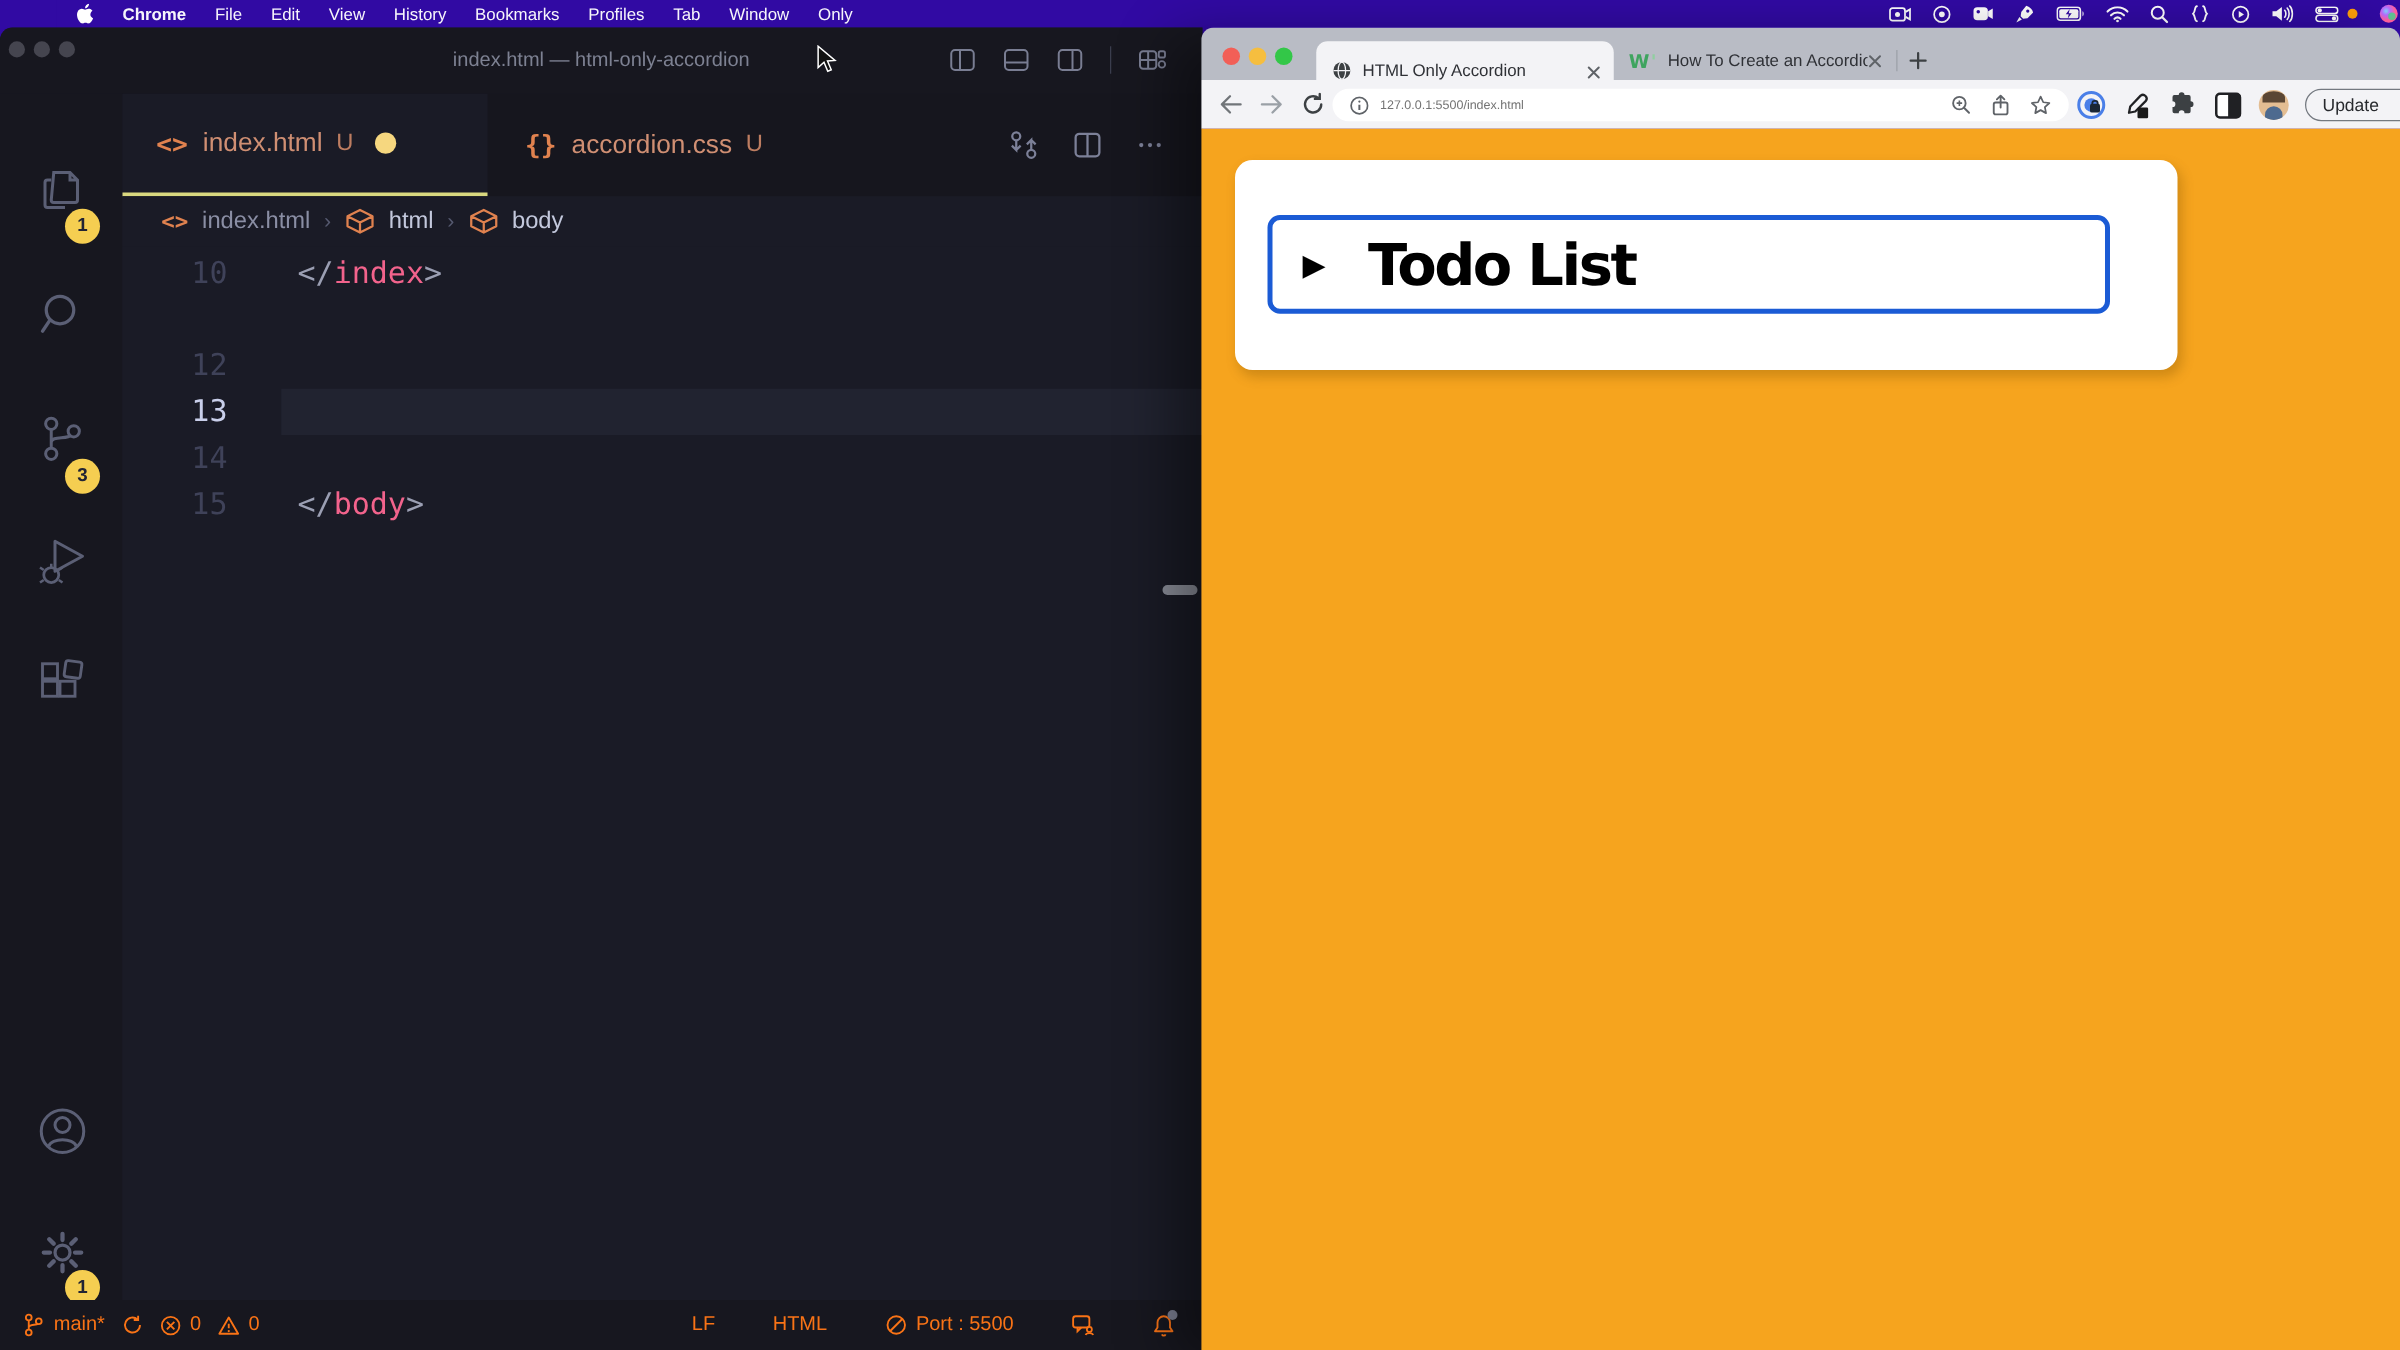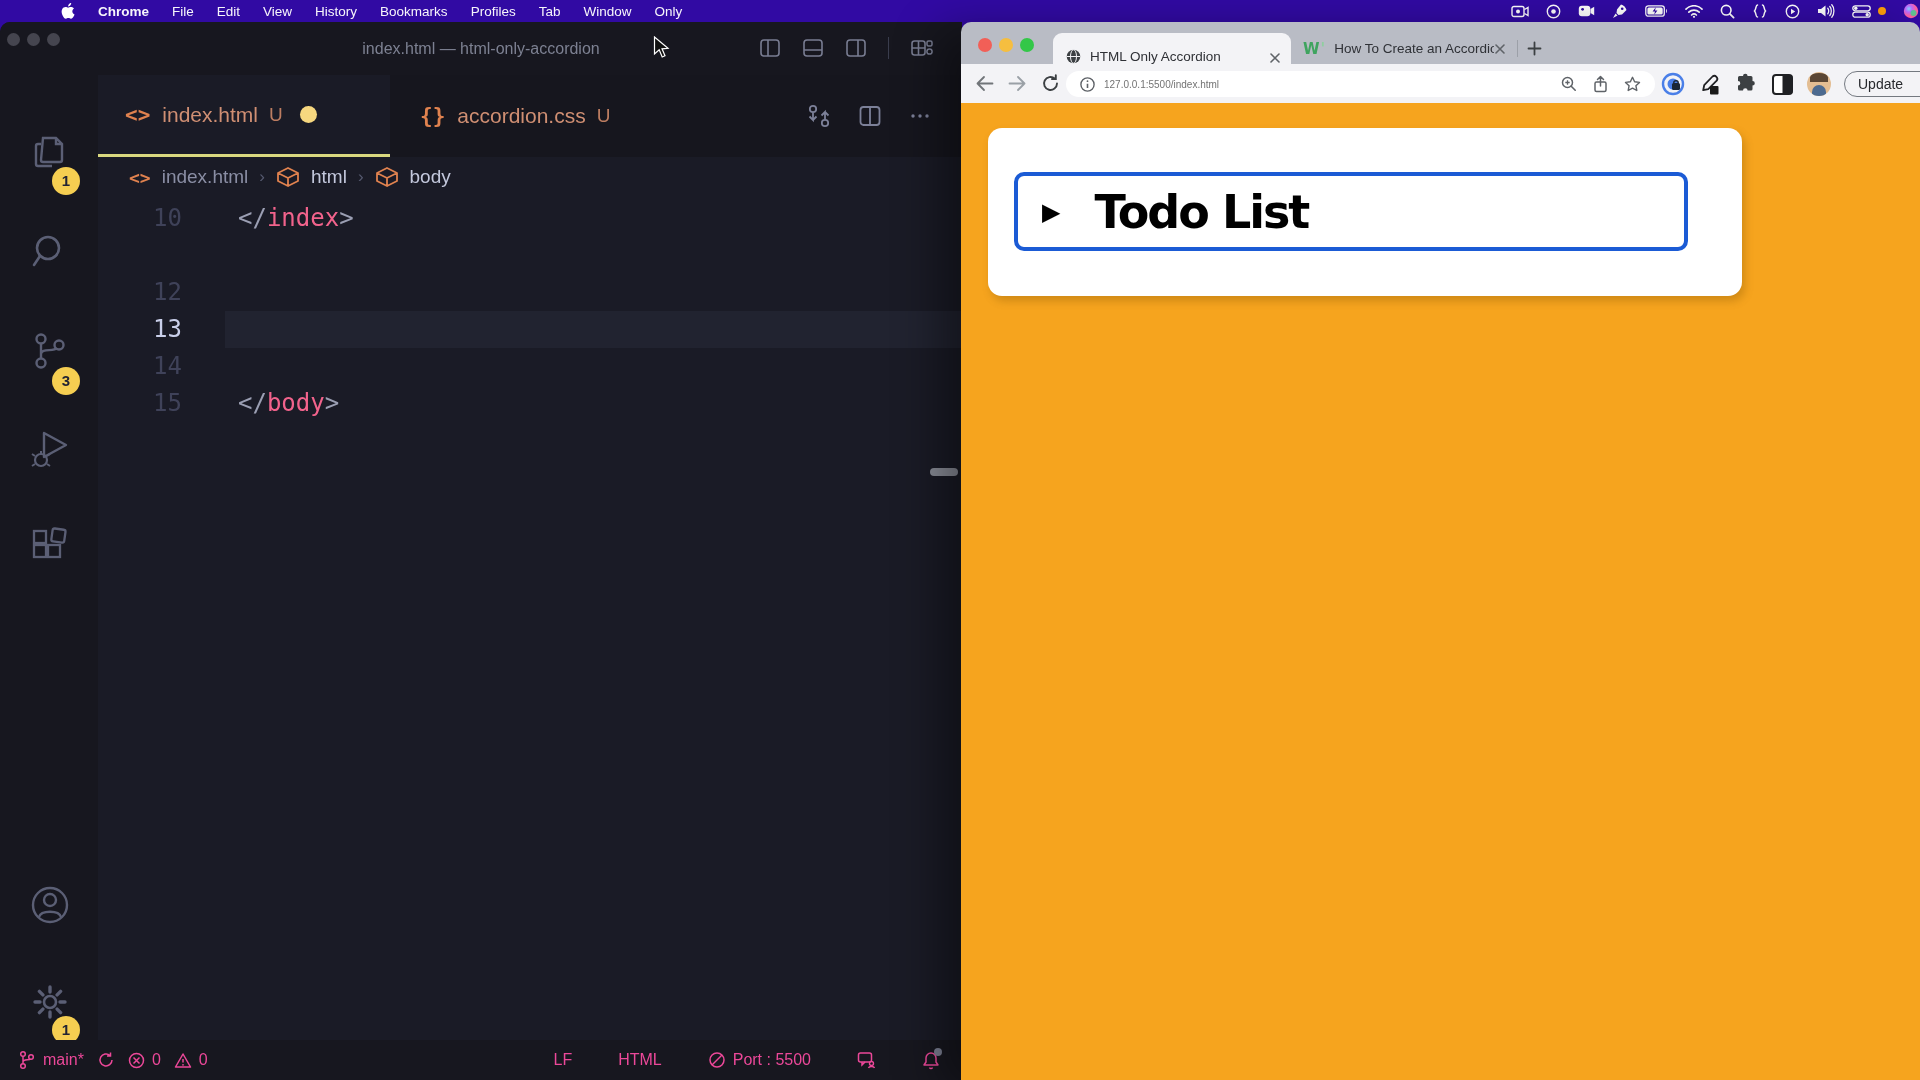--- a/index.html
+++ b/index.html
@@ -60,21 +60,21 @@
   .cl .ln { position:absolute; left:32px; width:52px; text-align:right; color:#3f4259; }
   .cl.current .ln { color:#c9cfea; }
   .cl .codetxt { position:absolute; left:140px; white-space:pre; }
   .tok-p { color:#9b9fb3; }
   .tok-t { color:#f2638c; }
 
   .vs-scrollthumb { position:absolute; left:930px; top:446px; width:28px; height:8px;
                     background:#8b8e99; border-radius:4px; }
 
   .vs-statusbar { position:absolute; left:0; bottom:0; width:100%; height:40px; background:#17171f;
-                  color:#ec4899; font-size:16px; display:flex; align-items:center; }
+                  color:#f97316; font-size:16px; display:flex; align-items:center; }
   .sb-left { display:flex; align-items:center; gap:13px; padding-left:18px; }
   .sb-right { margin-left:auto; display:flex; align-items:center; gap:46px; padding-right:22px; }
   .sb-item { display:flex; align-items:center; gap:7px; white-space:nowrap; }
   .bell-wrap { position:relative; }
   .bell-dot { position:absolute; right:-2px; top:-3px; width:8px; height:8px; border-radius:50%;
               background:#7b7f92; }
 
   
   .chrome { position:absolute; left:961px; top:22px; width:959px; height:1058px;
             border-radius:10px 10px 0 0; overflow:hidden;

